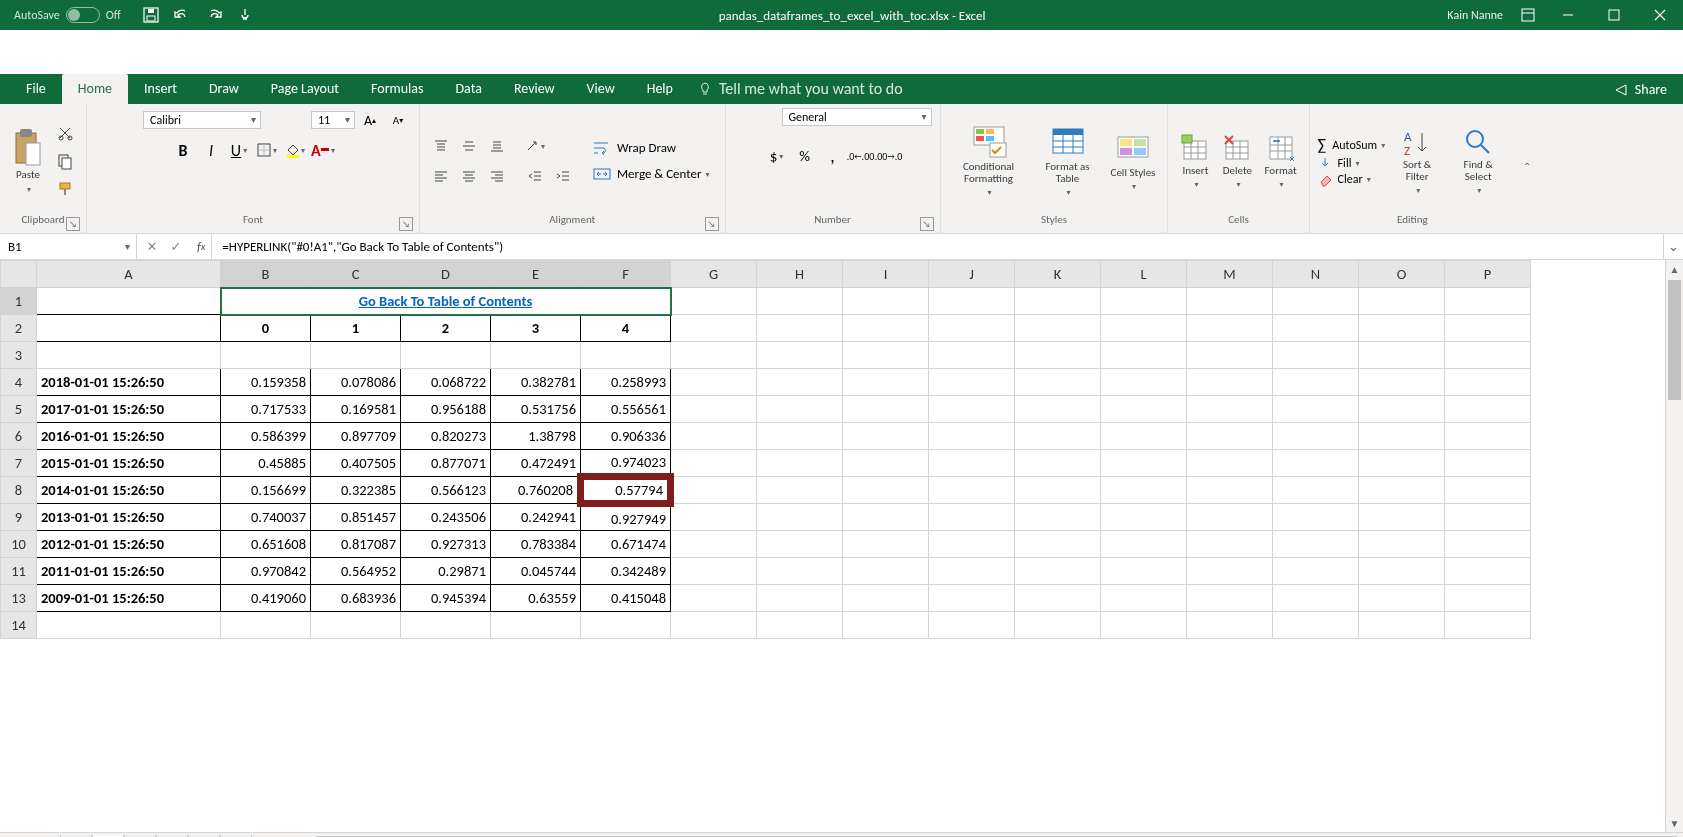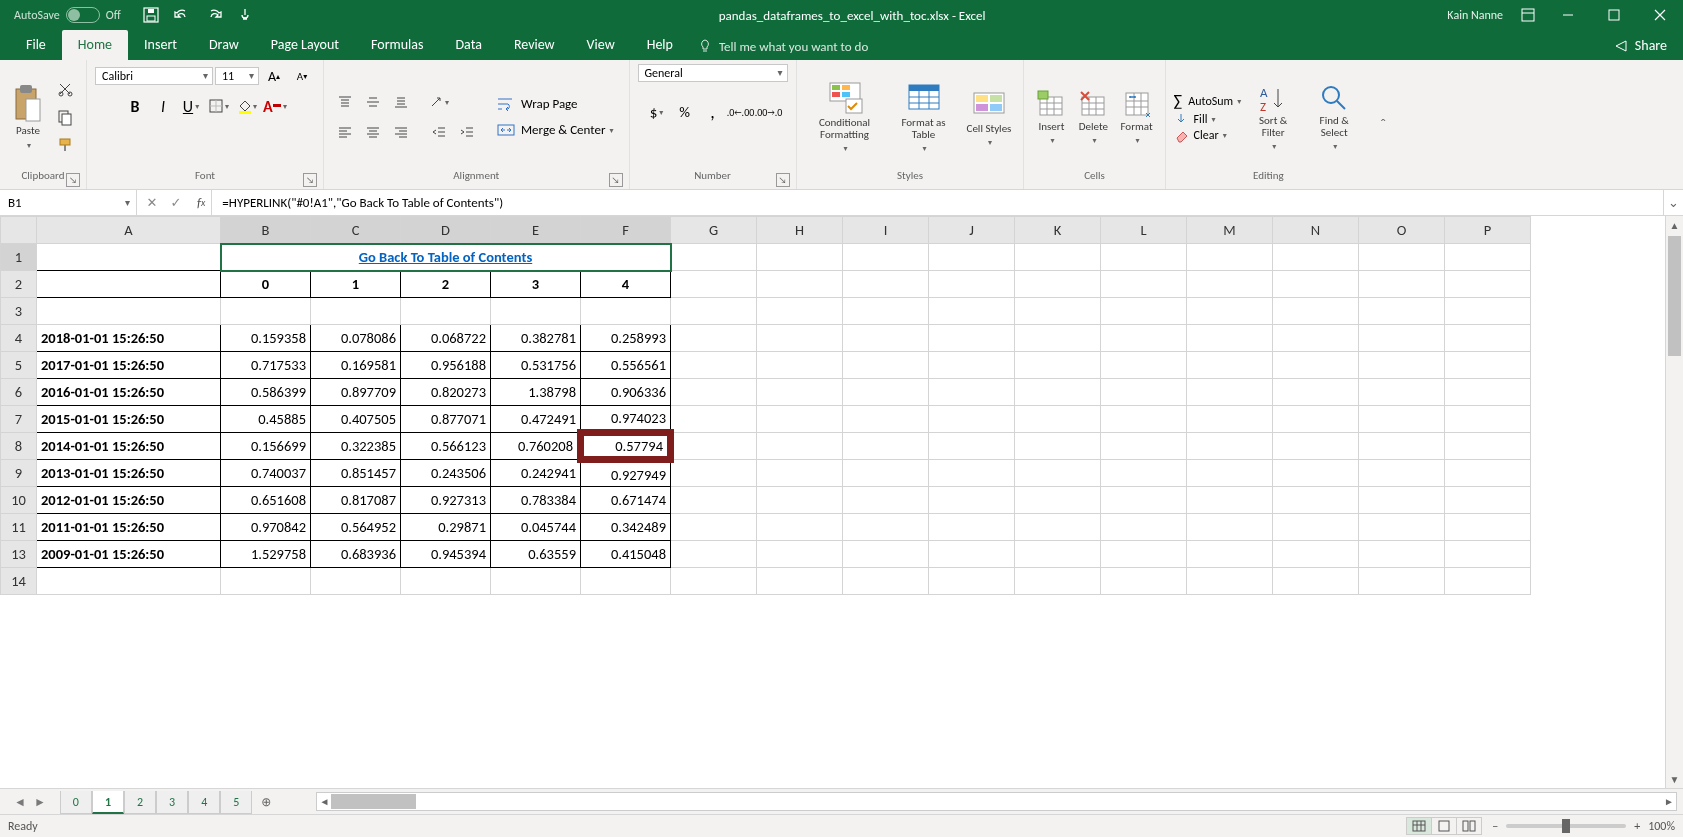--- a/index.html
+++ b/index.html
@@ -12,38 +12,38 @@
   .toggle .knob{ width:12px;height:12px;border-radius:50%;background:#8fbfa2;position:absolute;top:1px;left:1px; }
   .qat      { display:flex; gap:14px; padding:0 12px; }
   .qat svg, .winctl svg { display:block; }
   .title    { flex:1; text-align:center; font-size:13px; color:#fff; }
   .user     { padding:0 8px; font-size:12px; }
   .winctl   { display:flex; }
   .winctl div{ width:46px; height:30px; display:flex; align-items:center; justify-content:center; }
   .ribctl   { width:34px;height:30px;display:flex;align-items:center;justify-content:center; }
 
   
-  .tabrow   { height:30px; background:#0f6b3a; display:flex; align-items:flex-end; padding-left:10px; color:#fff; font-size:14px;}
+  .tabrow   { height:30px; background:#0f6b3a; display:flex; align-items:flex-end; padding-left:10px; color:#fff; font-size:14px;margin-top:44px;}
   .tab      { padding:6px 16px 7px; cursor:pointer; }
   .tab.active{ background:#f3f2f1; color:#217346; font-weight:400; border-radius:2px 2px 0 0;}
-  .tellme   { display:flex; align-items:center; gap:6px; margin-left:8px; padding-bottom:6px; color:#d8e9df; font-size:13px;}
+  .tellme   { display:flex; align-items:center; gap:6px; margin-left:8px; padding-bottom:6px; color:#d8e9df; font-size:16px;}
   .tabrow .spacer{flex:1;}
   .share { display:flex;align-items:center;gap:6px;padding:0 16px 6px;color:#fff; }
 
   
   .ribbon   { height:130px; background:#f3f2f1; border-bottom:1px solid #d6d6d6; display:flex; }
   .group    { display:flex; flex-direction:column; border-right:1px solid #e1e1e1; padding:4px 8px 0; }
   .group .gbody{ flex:1; display:flex; align-items:center; gap:4px; }
   .group .glabel{ height:20px; font-size:11px; color:#666; text-align:center; position:relative; }
   .dlg      { position:absolute; right:-2px; bottom:2px; width:14px;height:14px;border:1px solid #999;font-size:9px;line-height:11px;text-align:center;color:#666;}
   .btn      { display:flex; flex-direction:column; align-items:center; justify-content:center; gap:2px; padding:2px 4px; font-size:12px; color:#3b3b3b; cursor:pointer;}
   .btn small{font-size:11px;line-height:12px;text-align:center;}
   .col      { display:flex; flex-direction:column; gap:4px; }
   .row      { display:flex; align-items:center; gap:2px; }
-  .sel      { border:1px solid #c8c8c8; background:#fff; font-size:12px; padding:1px 18px 1px 6px; position:relative;}
+  .sel      { border:1px solid #c8c8c8; background:#fff; font-size:12px; padding:1px 18px 1px 6px; position:relative;margin-left:48px;}
   .sel::after{content:"▾";position:absolute;right:4px;top:1px;color:#666;font-size:10px;}
   .ib       { width:26px;height:24px;display:flex;align-items:center;justify-content:center;border:1px solid transparent;}
   .dd::after{content:"▾";font-size:8px;color:#666;margin-left:2px;}
 
   
   svg { overflow:visible; }
 
   
   .fbar     { height:26px; border-bottom:1px solid #d6d6d6; display:flex; align-items:stretch; background:#fff; font-size:13px;}
   .namebox  { width:137px; border-right:1px solid #d6d6d6; display:flex; align-items:center; padding-left:8px; position:relative;}
@@ -319,21 +319,21 @@
                 <path d="M6 3h7M6 7h7M6 11h7M1 5l3 2-3 2" fill="none" stroke="#444"></path>
               </svg>
             </div>
         </div>
       </div>
       <div class="col" style="gap:4px;margin-left:6px;">
         <div class="row" style="border:1px solid transparent;padding:2px 6px;">
           <svg width="18" height="16">
               <path d="M1 3h14M1 8h10a3 3 0 010 5h-2m0 0l2-2m-2 2l2 2M1 13h4" fill="none" stroke="#3072c4"></path>
             </svg>
-          <span style="font-size:13px;margin-left:4px">Wrap Page</span>
+          <span style="font-size:13px;margin-left:4px">Wrap Draw</span>
         </div>
         <div class="row dd" style="border:1px solid transparent;padding:2px 6px;">
           <svg width="18" height="16">
               <rect x="1" y="3" width="16" height="10" fill="none" stroke="#3072c4"></rect>
               <path d="M4 8h4m2 0h4M6 6l-2 2 2 2M12 6l2 2-2 2" fill="none" stroke="#3072c4"></path>
             </svg>
           <span style="font-size:13px;margin-left:4px">Merge &amp; Center</span>
         </div>
       </div>
     </div>
@@ -733,21 +733,21 @@
             <td></td>
             <td></td>
             <td></td>
             <td></td>
             <td></td>
             <td></td>
           </tr>
           <tr>
             <th class="rowhdr">13</th>
             <td class="tl" style="border:1px solid #000">2009-01-01 15:26:50</td>
-            <td style="border:1px solid #000">1.529758</td>
+            <td style="border:1px solid #000">0.419060</td>
             <td style="border:1px solid #000">0.683936</td>
             <td style="border:1px solid #000">0.945394</td>
             <td style="border:1px solid #000">0.63559</td>
             <td style="border:1px solid #000">0.415048</td>
             <td></td>
             <td></td>
             <td></td>
             <td></td>
             <td></td>
             <td></td>

